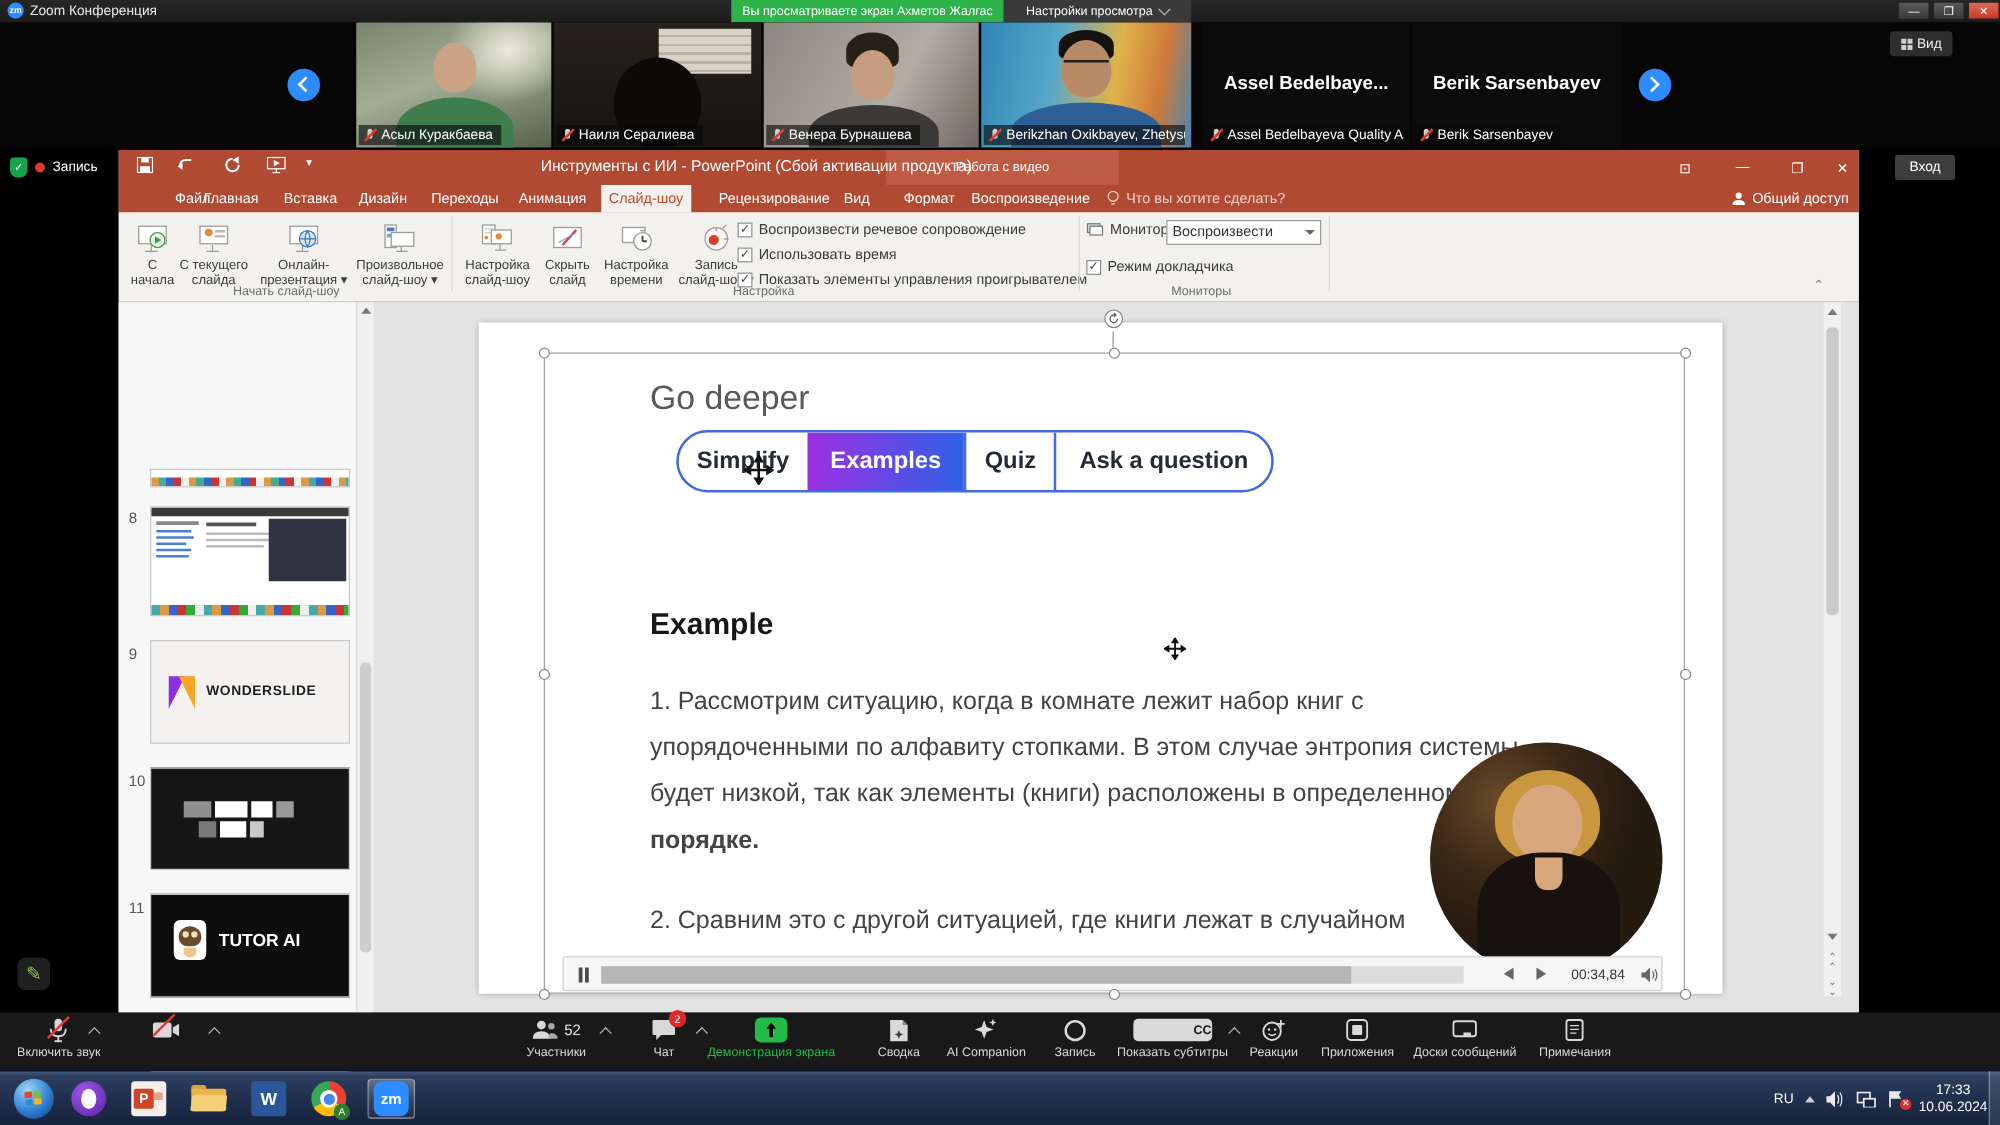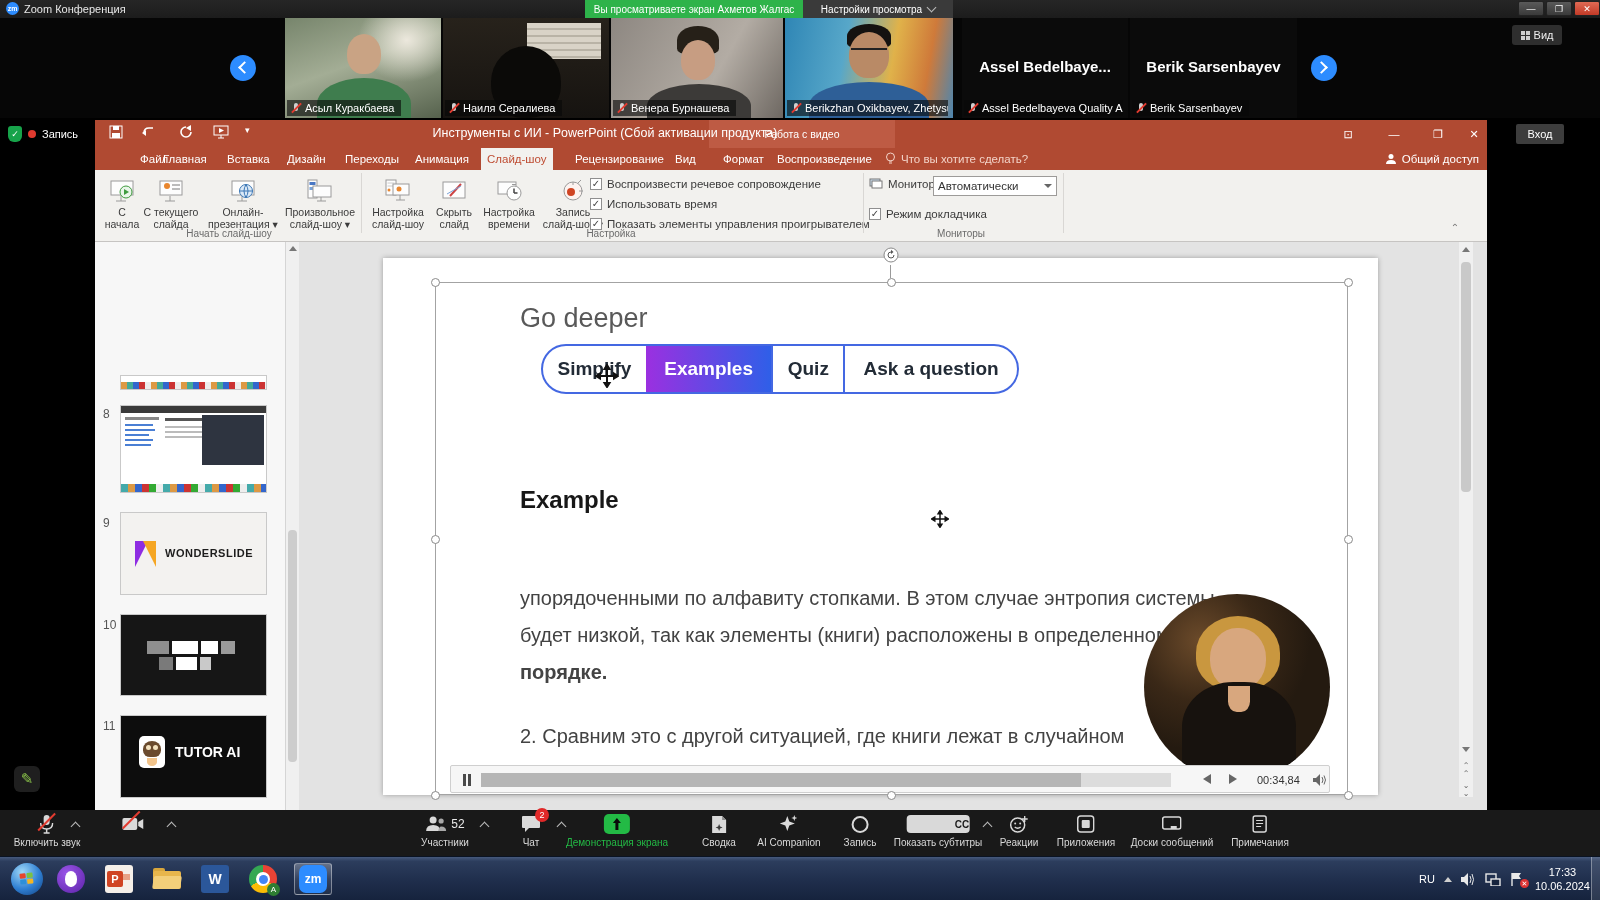--- a/index.html
+++ b/index.html
@@ -64,21 +64,21 @@
   .rgrp { position:absolute; top:58px; font-size:10px; color:#6b6b6b; transform:translateX(-50%); white-space:nowrap; }
   .cbrow { position:absolute; display:flex; align-items:center; gap:5px; font-size:11.5px; color:#3b3b3b; white-space:nowrap; }
   .cbox { width:12px; height:12px; background:#fff; border:1px solid #8f8f8f; font-size:10px; line-height:10px; color:#444; text-align:center; }
   #moncombo { position:absolute; left:838px; top:6px; width:124px; height:20px; background:#fff; border:1px solid #9d9b99; font-size:11.5px; color:#333; display:flex; align-items:center; padding:0 4px; justify-content:space-between; }
   .caret { width:0; height:0; border-left:4px solid transparent; border-right:4px solid transparent; border-top:4px solid #666; }
   #ribcollapse { position:absolute; left:1352px; top:52px; width:16px; height:12px; color:#777; font-size:10px; text-align:center; }
 
   
   #editor { position:absolute; left:0; top:122px; width:1392px; height:568px; background:#e3e3e3; }
   #thumbpane { position:absolute; left:0; top:0; width:191px; height:568px; background:#f7f7f7; border-right:1px solid #d5d5d5; }
-  .thumb { position:absolute; left:25px; width:147px; background:#fff; border:1px solid #c9c9c9; overflow:hidden; }
+  .thumb { position:absolute; left:25px; width:160px; background:#fff; border:1px solid #c9c9c9; overflow:hidden; }
   .tnum { position:absolute; left:8px; font-size:12px; color:#555; }
   #tscroll { position:absolute; left:191px; top:0; width:13px; height:568px; background:#f0f0f0; }
   #tthumb { position:absolute; left:2px; width:9px; background:#cdcdcd; border-radius:4px; }
   .tri-up { width:0;height:0;border-left:4px solid transparent;border-right:4px solid transparent;border-bottom:5px solid #777; }
   .tri-dn { width:0;height:0;border-left:4px solid transparent;border-right:4px solid transparent;border-top:5px solid #777; }
 
   #slide { position:absolute; left:288px; top:16px; width:995px; height:537px; background:#fff; box-shadow:0 0 5px rgba(0,0,0,.3); }
   #selrect { position:absolute; left:52px; top:24px; width:913px; height:513px; border:1px solid #a3a3a3; z-index:3; }
   .hdl { position:absolute; width:9px; height:9px; border-radius:50%; background:#fff; border:1px solid #8a8a8a; z-index:6; }
   #slideh1 { position:absolute; left:137px; top:45px; font-size:27px; color:#595959; }
@@ -386,21 +386,21 @@
       <div class="rsep" style="left:768px;"></div>
 
       <div class="cbrow" style="left:774px;top:8px;">
         <svg width="14" height="12" viewBox="0 0 14 12">
             <rect x="1" y="1" width="10" height="7" fill="#cfe0f0" stroke="#777"></rect>
             <rect x="3" y="3" width="10" height="7" fill="#fff" stroke="#777"></rect>
           </svg>
         <span>Монитор:</span>
       </div>
       <div id="moncombo">
-        <span>Автоматически</span>
+        <span>Воспроизвести</span>
           <span class="caret"></span>
       </div>
       <div class="cbrow" style="left:774px;top:38px;">
         <span class="cbox">✓</span>
         <span>Режим докладчика</span>
       </div>
       <div class="rsep" style="left:968px;"></div>
 
       <div class="rgrp" style="left:134px;">Начать слайд-шоу</div>
       <div class="rgrp" style="left:516px;">Настройка</div>
@@ -506,20 +506,21 @@
               <line x1="12" y1="4" x2="12" y2="20"></line>
               <line x1="4" y1="12" x2="20" y2="12"></line>
               <path d="M12 1 L9.5 5 L14.5 5 Z" fill="#111"></path>
               <path d="M12 23 L9.5 19 L14.5 19 Z" fill="#111"></path>
               <path d="M1 12 L5 9.5 L5 14.5 Z" fill="#111"></path>
               <path d="M23 12 L19 9.5 L19 14.5 Z" fill="#111"></path>
             </svg>
         </div>
 
         <div id="slideh2">Example</div>
+        <div class="sline" style="top:292px;">1. Рассмотрим ситуацию, когда в комнате лежит набор книг с</div>
         <div class="sline" style="top:329px;">упорядоченными по алфавиту стопками. В этом случае энтропия системы</div>
         <div class="sline" style="top:366px;">будет низкой, так как элементы (книги) расположены в определенном</div>
         <div class="sline" style="top:403px;font-weight:bold;">порядке.</div>
         <div class="sline" style="top:467px;">2. Сравним это с другой ситуацией, где книги лежат в случайном</div>
 
         <div class="abs" style="left:548px;top:252px;z-index:7;">
           <svg class="moveic" width="18" height="18" viewBox="0 0 24 24">
               <line x1="12" y1="4" x2="12" y2="20"></line>
               <line x1="4" y1="12" x2="20" y2="12"></line>
               <path d="M12 1 L9.5 5 L14.5 5 Z" fill="#111"></path>

